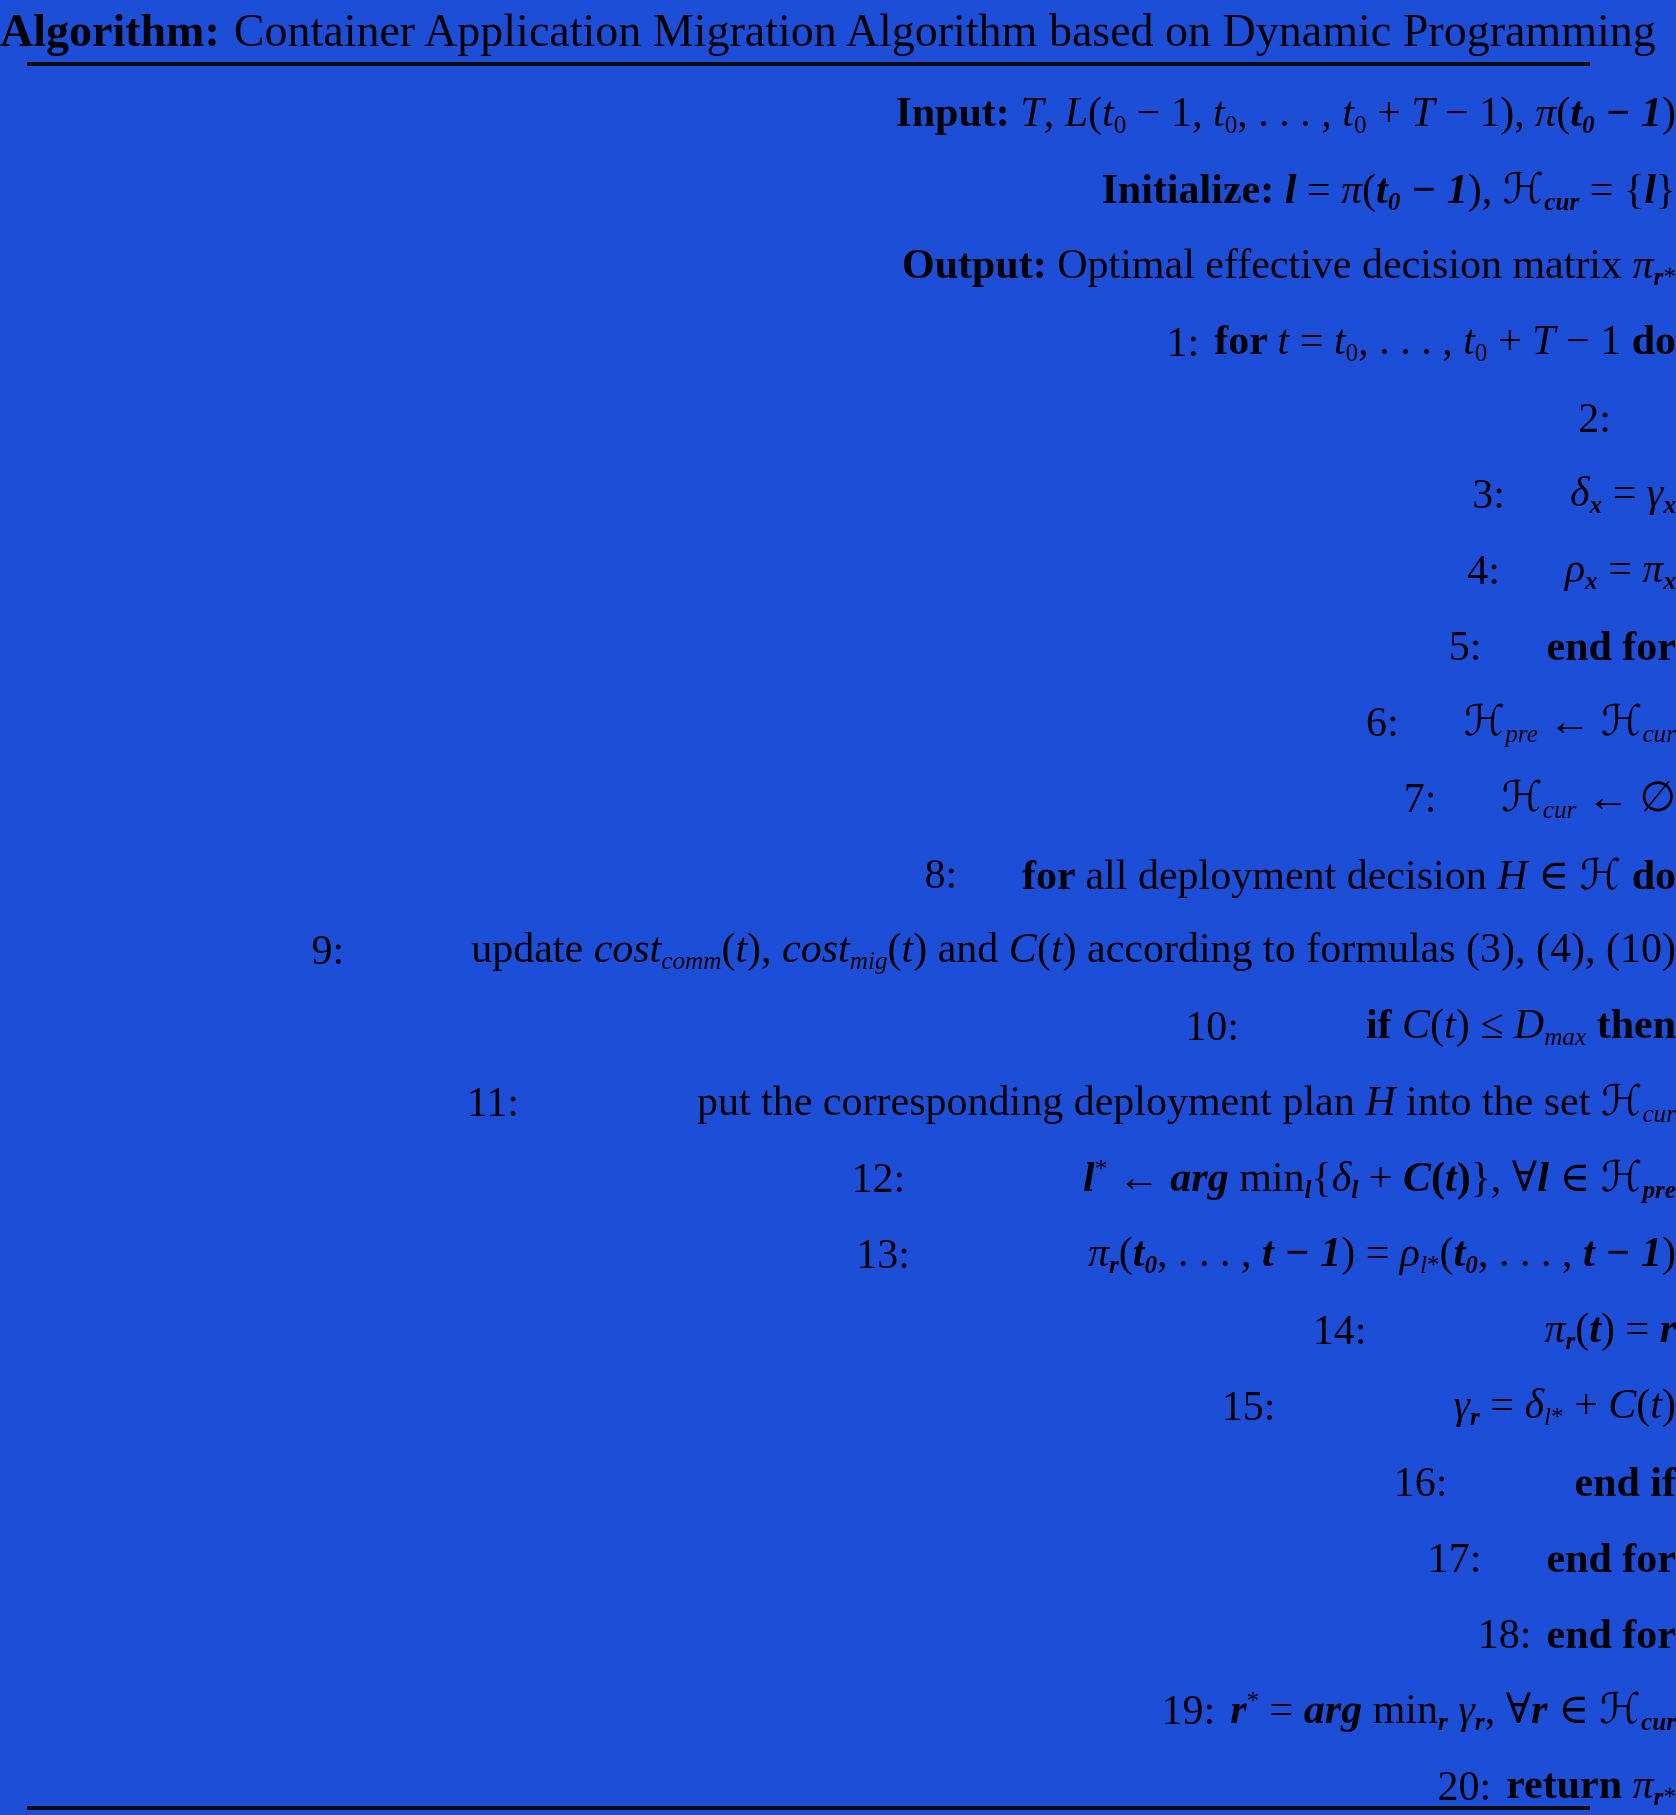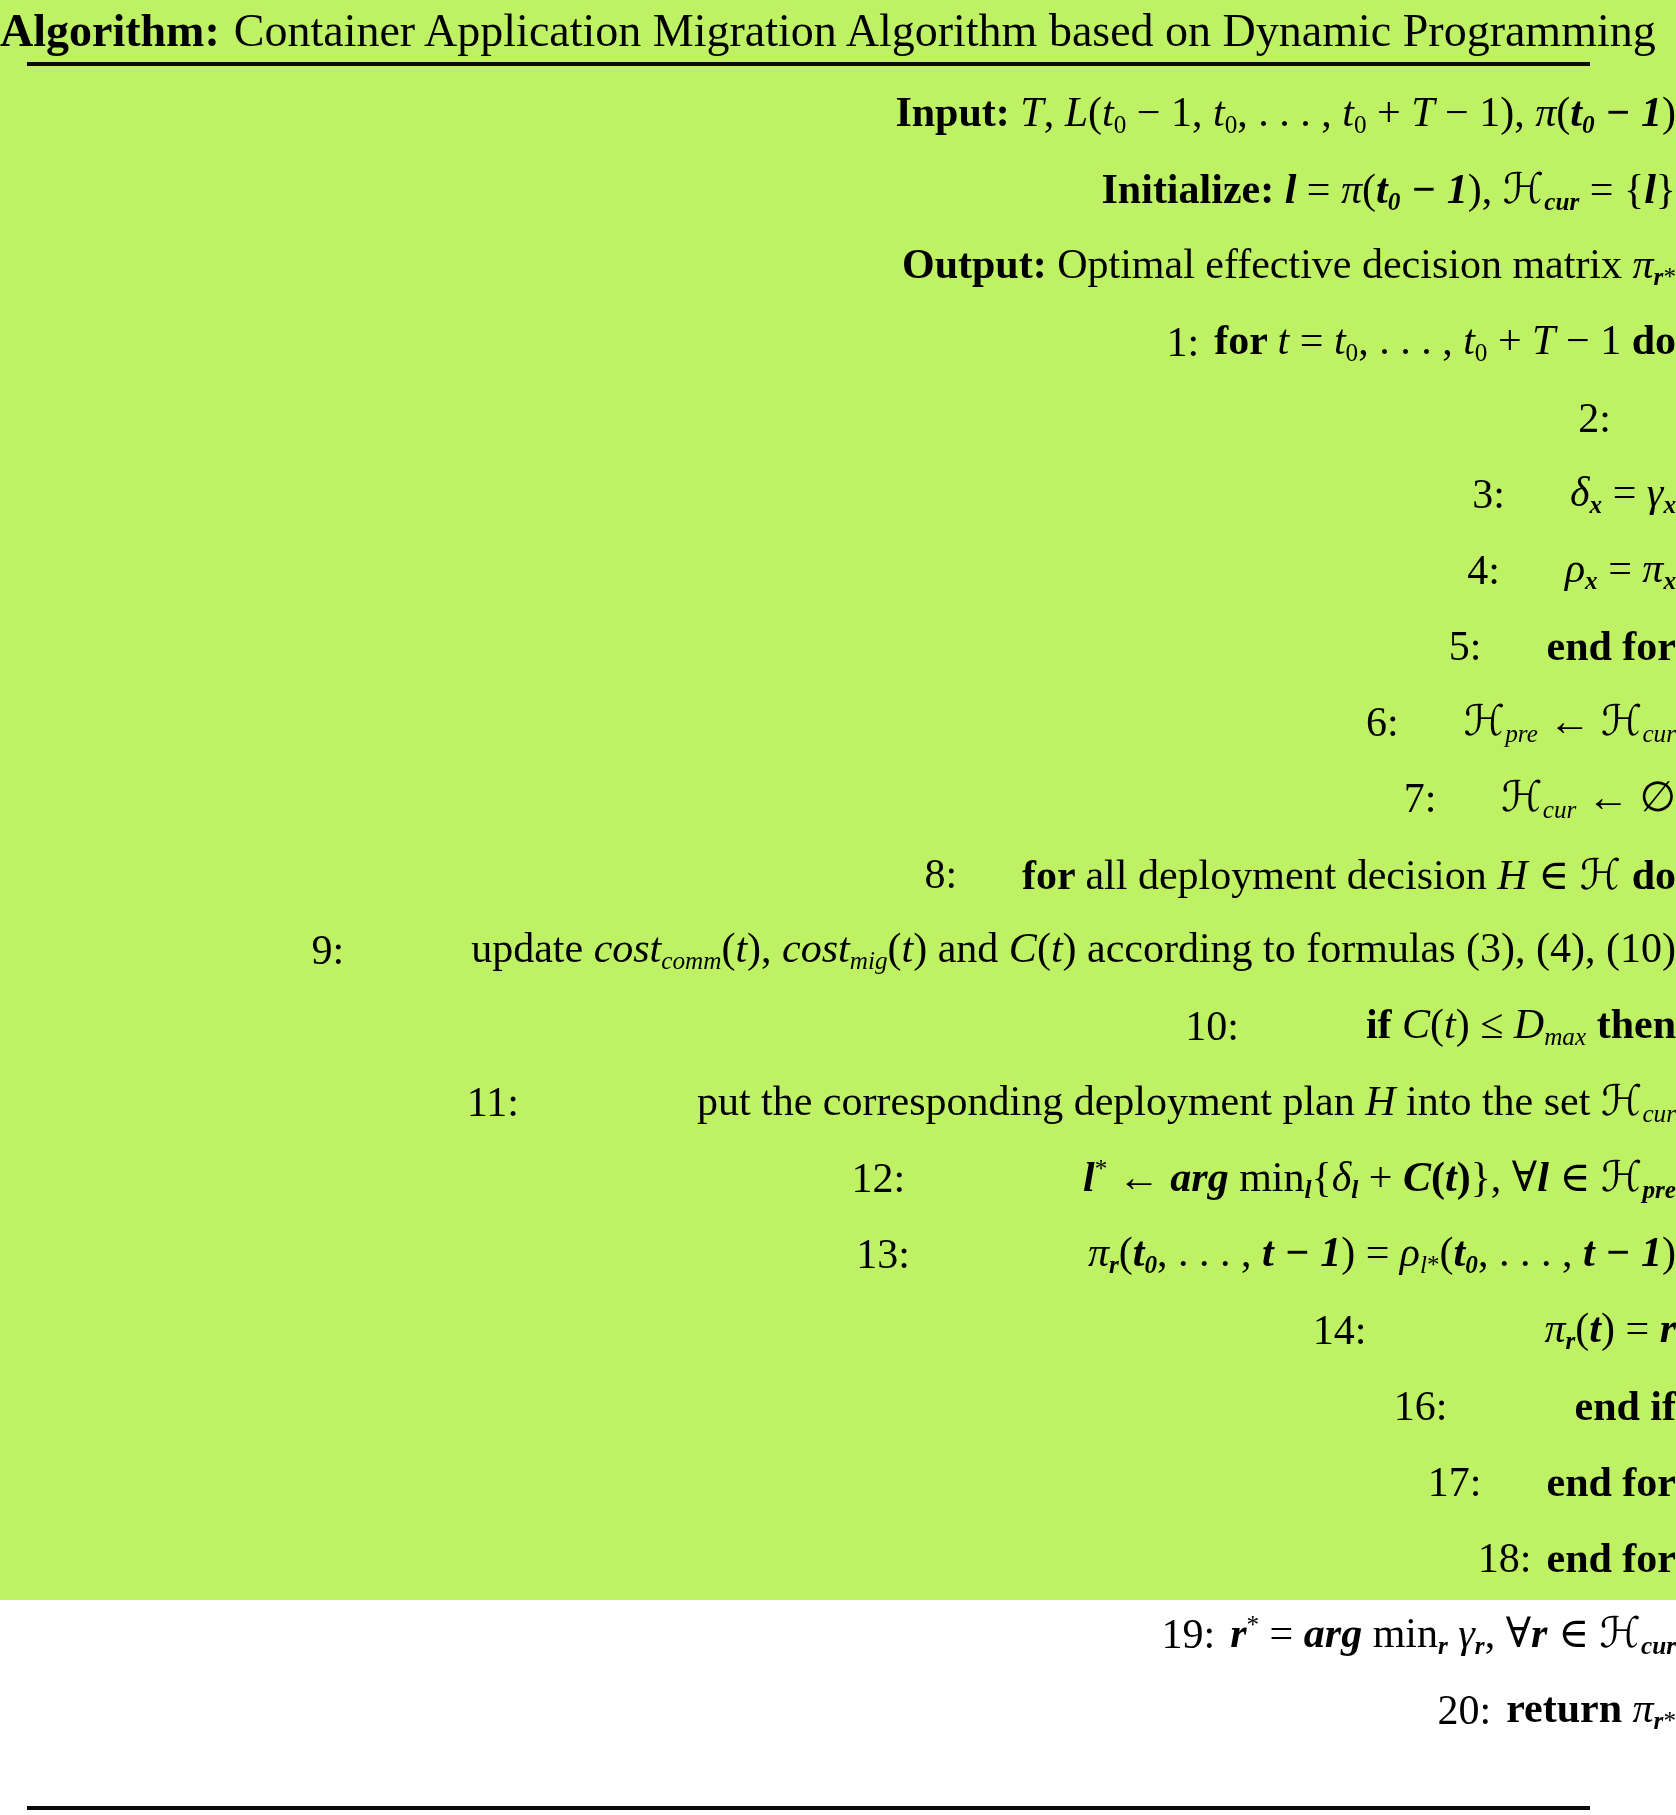--- a/index.html
+++ b/index.html
@@ -1,21 +1,21 @@
 <!DOCTYPE html>
 <html><head>
 <meta charset="utf-8">
 <style>
   html, body { margin: 0; padding: 0; }
   body {
     width: 1676px; height: 1815px; overflow: hidden;
     background: #ffffff; color: #000000;
     font-family: "Liberation Serif", "DejaVu Serif", serif;
   }
-  .page { position: relative; width: 1676px; height: 1600px; background: #bef264; }
+  .page { position: relative; width: 1676px; height: 1815px; background: #1d4ed8; }
   .title {
     position: absolute; top: 2px; left: 0; right: 0;
     font-size: 46px; line-height: 1.25; white-space: nowrap;
   }
   .title-label { font-weight: bold; margin-right: 14px; }
   .rule { position: absolute; left: 27px; width: 1563px; height: 4px; background: #0a0a0a; }
   .rule-top { top: 62px; }
   .rule-bottom { top: 1806px; }
   #algo-body { position: absolute; top: 76px; left: 64px; right: 0; }
   .line {
@@ -52,20 +52,21 @@
       <div class="line"><span class="num">5:</span><span class="ind" style="width: 50px;"></span><span class="stmt"><span class="b">end for</span></span></div>
       <div class="line"><span class="num">6:</span><span class="ind" style="width: 50px;"></span><span class="stmt"><span class="cal">ℋ</span><span class="i sub">pre</span><span> ← </span><span class="cal">ℋ</span><span class="i sub">cur</span></span></div>
       <div class="line"><span class="num">7:</span><span class="ind" style="width: 50px;"></span><span class="stmt"><span class="cal">ℋ</span><span class="i sub">cur</span><span> ← ∅</span></span></div>
       <div class="line"><span class="num">8:</span><span class="ind" style="width: 50px;"></span><span class="stmt"><span class="b">for </span><span>all deployment decision </span><span class="i">H</span><span> ∈ </span><span class="cal">ℋ</span><span> </span><span class="b">do</span></span></div>
       <div class="line"><span class="num">9:</span><span class="ind" style="width: 112px;"></span><span class="stmt"><span>update </span><span class="i">cost</span><span class="i sub">comm</span><span>(</span><span class="i">t</span><span>), </span><span class="i">cost</span><span class="i sub">mig</span><span>(</span><span class="i">t</span><span>) and </span><span class="i">C</span><span>(</span><span class="i">t</span><span>) according to formulas (3), (4), (10)</span></span></div>
       <div class="line"><span class="num">10:</span><span class="ind" style="width: 112px;"></span><span class="stmt"><span class="b">if </span><span class="i">C</span><span>(</span><span class="i">t</span><span>) ≤ </span><span class="i">D</span><span class="i sub">max</span><span> </span><span class="b">then</span></span></div>
       <div class="line"><span class="num">11:</span><span class="ind" style="width: 163px;"></span><span class="stmt"><span>put the corresponding deployment plan </span><span class="i">H</span><span> into the set </span><span class="cal">ℋ</span><span class="i sub">cur</span></span></div>
       <div class="line"><span class="num">12:</span><span class="ind" style="width: 163px;"></span><span class="stmt"><span class="bi">l</span><span class="sup">*</span><span> ← </span><span class="bi">arg</span><span> min</span><span class="bi sub">l</span><span>{</span><span class="i">δ</span><span class="bi sub">l</span><span> + </span><span class="bi">C</span><span class="b">(</span><span class="bi">t</span><span class="b">)</span><span>}, ∀</span><span class="bi">l</span><span> ∈ </span><span class="cal">ℋ</span><span class="bi sub">pre</span></span></div>
       <div class="line"><span class="num">13:</span><span class="ind" style="width: 163px;"></span><span class="stmt"><span class="i">π</span><span class="bi sub">r</span><span>(</span><span class="bi">t</span><span class="bi sub">0</span><span>, . . . , </span><span class="bi">t</span><span class="bi"> − 1</span><span>) = </span><span class="i">ρ</span><span class="i sub">l</span><span class="sub">*</span><span>(</span><span class="bi">t</span><span class="bi sub">0</span><span>, . . . , </span><span class="bi">t</span><span class="bi"> − 1</span><span>)</span></span></div>
       <div class="line"><span class="num">14:</span><span class="ind" style="width: 163px;"></span><span class="stmt"><span class="i">π</span><span class="bi sub">r</span><span>(</span><span class="bi">t</span><span>) = </span><span class="bi">r</span></span></div>
+      <div class="line"><span class="num">15:</span><span class="ind" style="width: 163px;"></span><span class="stmt"><span class="i">γ</span><span class="bi sub">r</span><span> = </span><span class="i">δ</span><span class="i sub">l</span><span class="sub">*</span><span> + </span><span class="i">C</span><span>(</span><span class="i">t</span><span>)</span></span></div>
       <div class="line"><span class="num">16:</span><span class="ind" style="width: 112px;"></span><span class="stmt"><span class="b">end if</span></span></div>
       <div class="line"><span class="num">17:</span><span class="ind" style="width: 50px;"></span><span class="stmt"><span class="b">end for</span></span></div>
       <div class="line"><span class="num">18:</span><span class="stmt"><span class="b">end for</span></span></div>
       <div class="line"><span class="num">19:</span><span class="stmt"><span class="bi">r</span><span class="sup">*</span><span> = </span><span class="bi">arg</span><span> min</span><span class="bi sub">r</span><span> </span><span class="i">γ</span><span class="bi sub">r</span><span>, ∀</span><span class="bi">r</span><span> ∈ </span><span class="cal">ℋ</span><span class="bi sub">cur</span></span></div>
       <div class="line"><span class="num">20:</span><span class="stmt"><span class="b">return </span><span class="i">π</span><span class="bi sub">r</span><span class="sub">*</span></span></div>
     </div>
   <div class="rule rule-bottom"></div>
 </div>
 
 </body></html>

